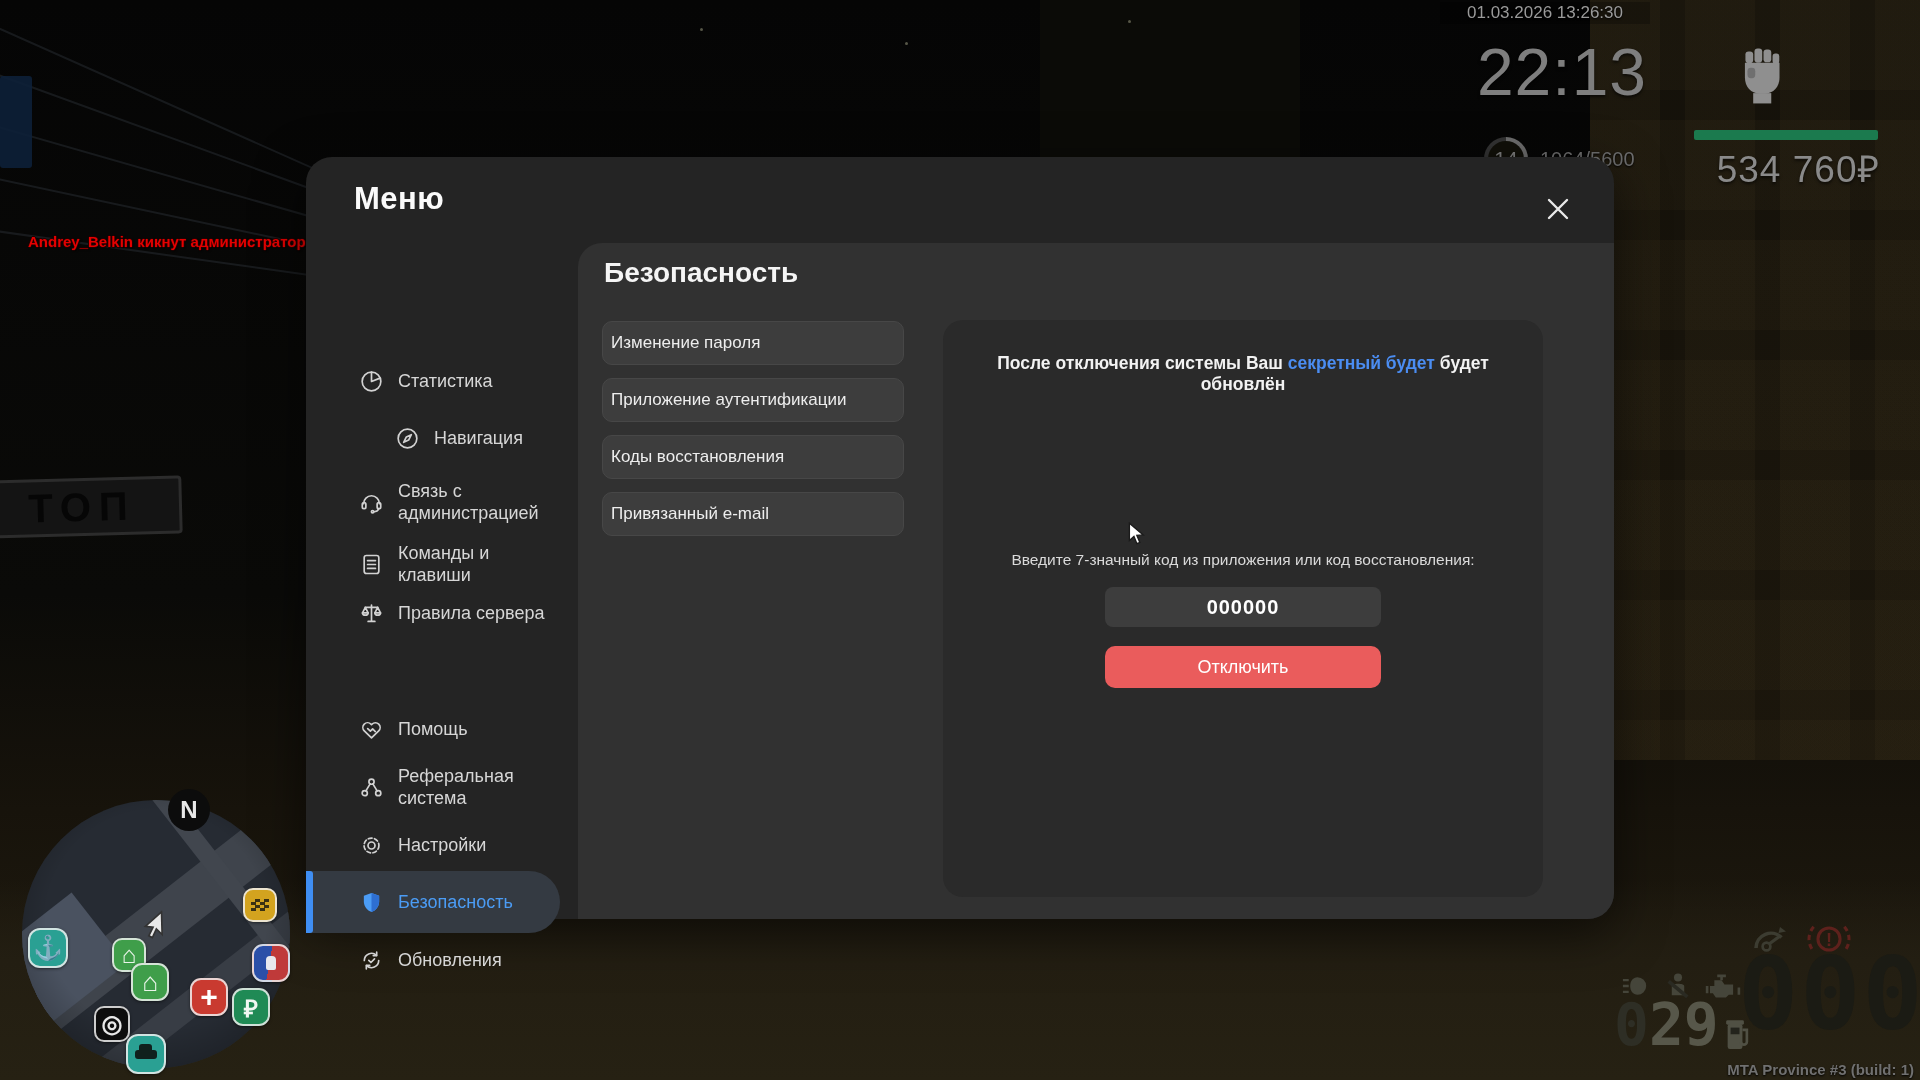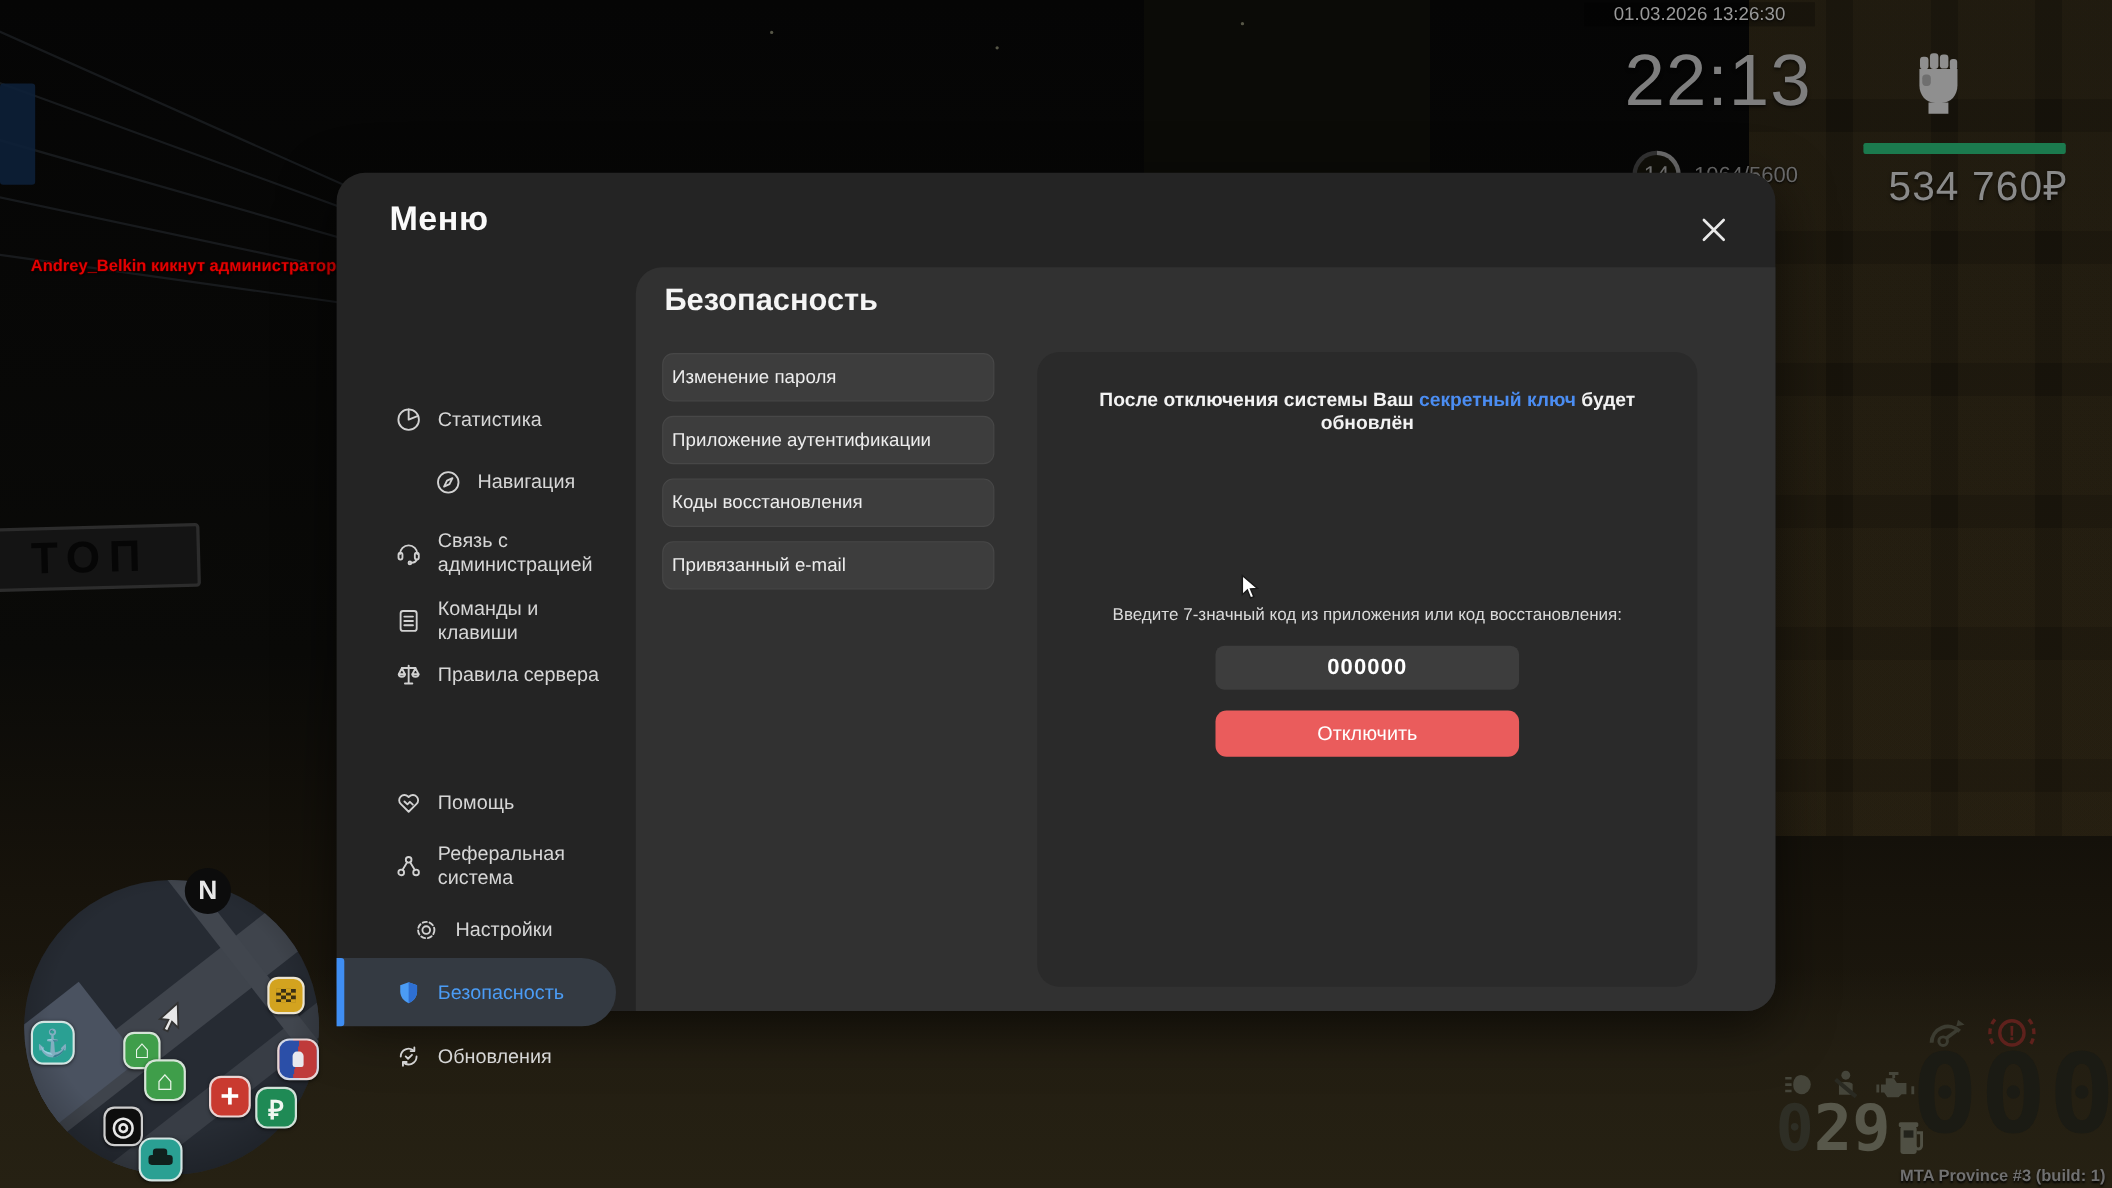--- a/index.html
+++ b/index.html
@@ -261,21 +261,21 @@
             <g fill="none" stroke="#d2d2d2" stroke-width="1.5" stroke-linecap="round" stroke-linejoin="round">
               <circle cx="12" cy="6.8" r="2.3"></circle>
               <circle cx="6" cy="17" r="2.3"></circle>
               <circle cx="18" cy="17" r="2.3"></circle>
               <path d="M10.8 8.8 7 15M13.2 8.8 17 15"></path>
             </g>
           </svg>
         </span>
     <span class="lbl">Реферальная система</span>
       </div>
-      <div class="side-item" style="top: 582px; height: 40px; padding-left: 16px;">
+      <div class="side-item" style="top: 582px; height: 40px;">
         <span class="ic">
       <svg width="27" height="27" viewBox="0 0 24 24">
             <g fill="none" stroke="#d2d2d2" stroke-width="1.5" stroke-linecap="round" stroke-linejoin="round">
               <circle cx="12" cy="12" r="3.1"></circle>
               <circle cx="12" cy="12" r="6.6" stroke-dasharray="3.4 2.2"></circle>
             </g>
           </svg>
         </span>
     <span class="lbl">Настройки</span>
       </div>
@@ -307,21 +307,21 @@
     <div class="content-title">Безопасность</div>
     <div class="sec-buttons">
         <div class="sec-btn">Изменение пароля</div>
         <div class="sec-btn">Приложение аутентификации</div>
         <div class="sec-btn">Коды восстановления</div>
         <div class="sec-btn">Привязанный e-mail</div>
       </div>
 
     <div class="panel">
       <div class="panel-notice">
-        <span>После отключения системы Ваш </span><span class="hl">секретный ключ</span><span> будет обновлён</span>
+        <span>После отключения системы Ваш </span><span class="hl">секретный будет</span><span> будет обновлён</span>
       </div>
       <div class="panel-instruction">Введите 7-значный код из приложения или код восстановления:</div>
       <input class="code-input" value="000000" style="">
       <button class="disable-btn">Отключить</button>
     </div>
   </div>
 </div>
 
 <div class="cursor">
   <svg width="22" height="24" viewBox="0 0 17 20">

